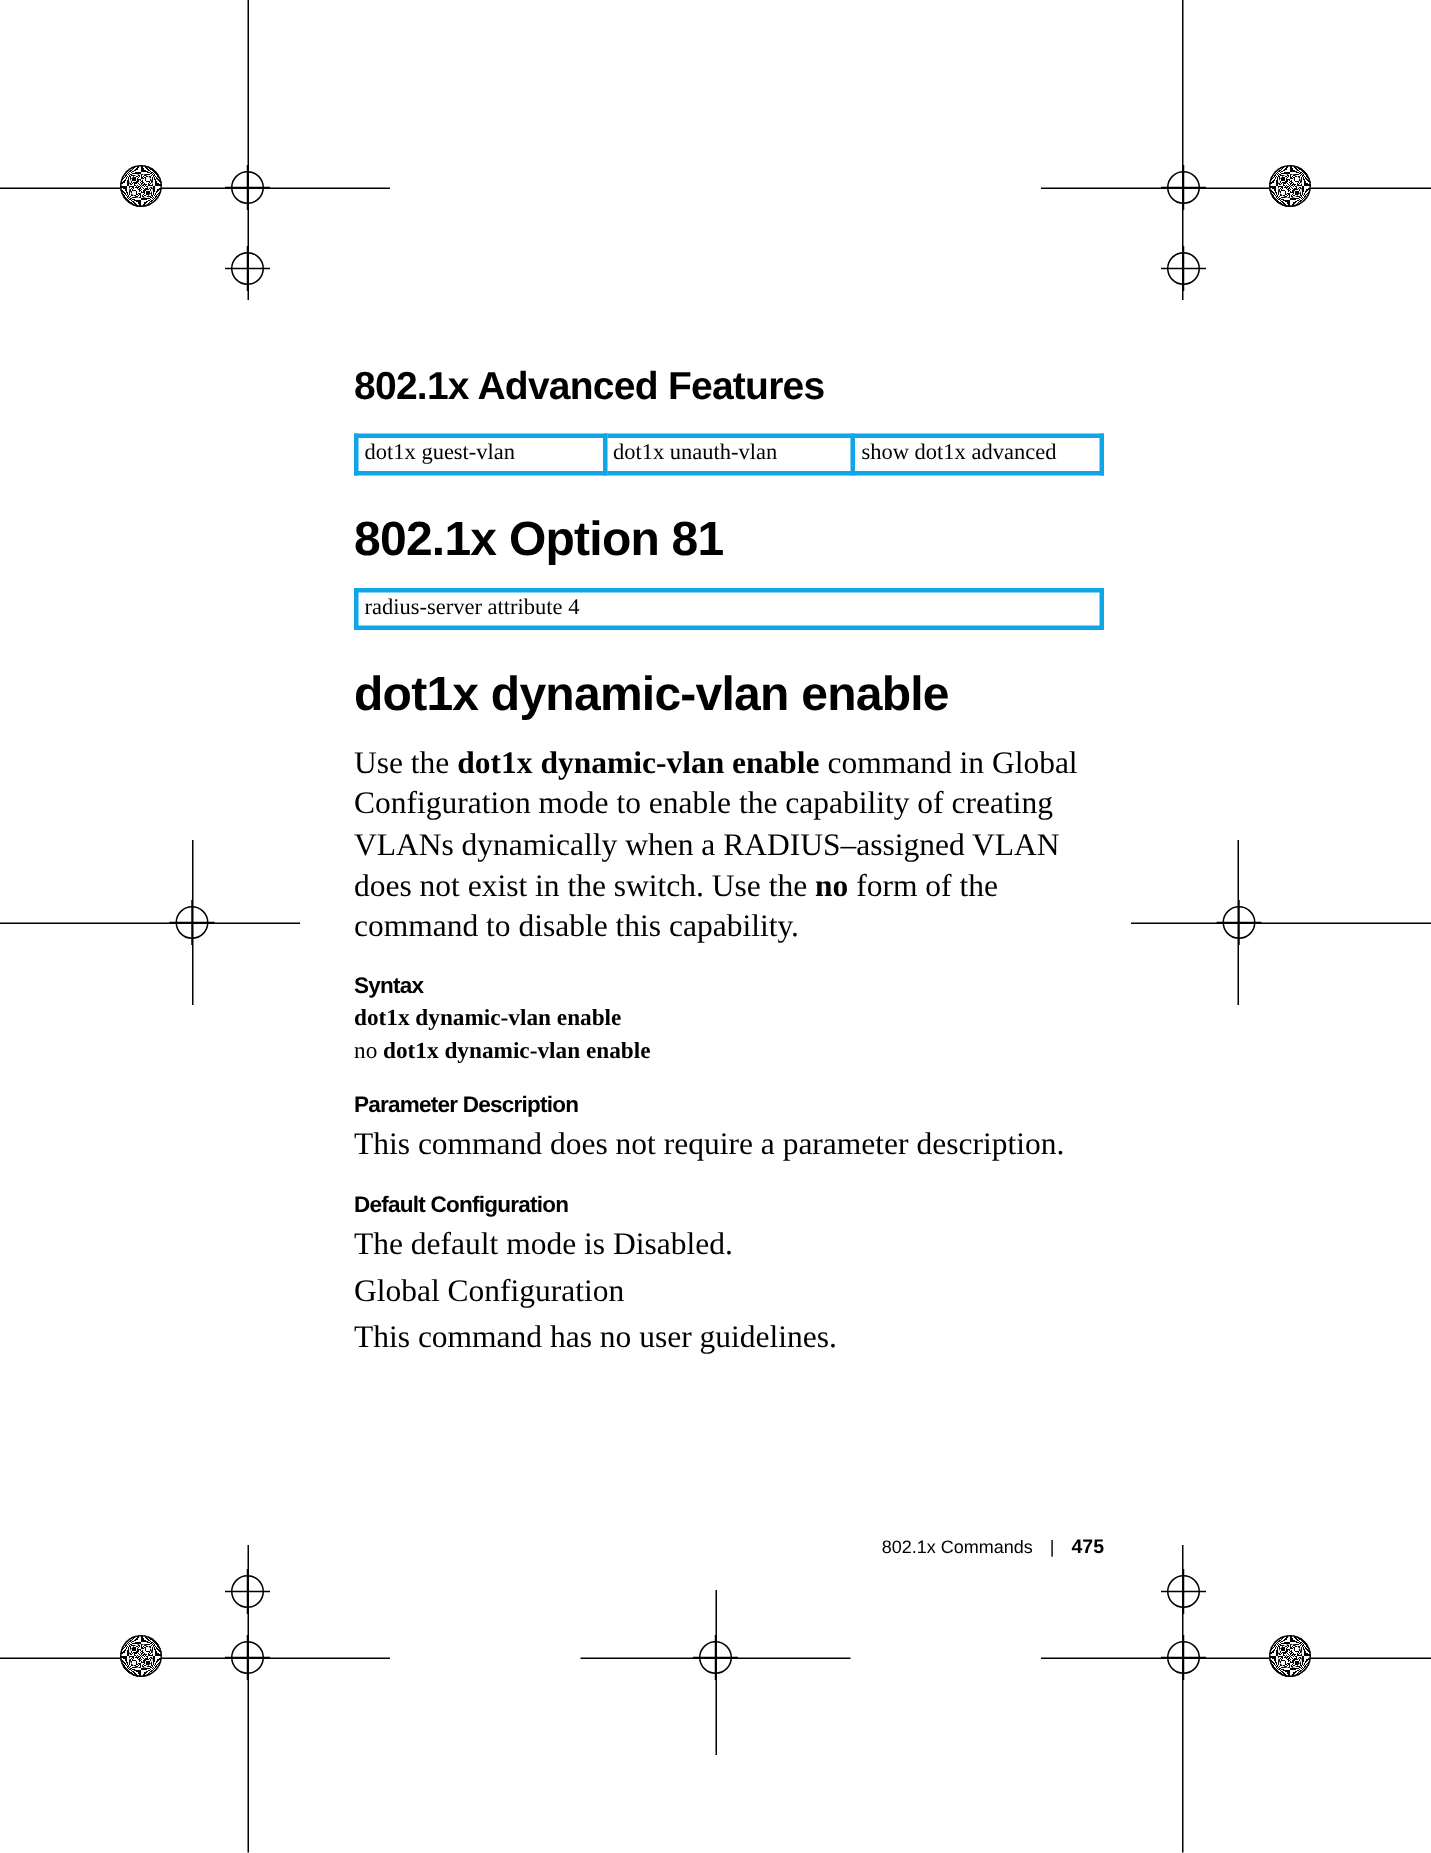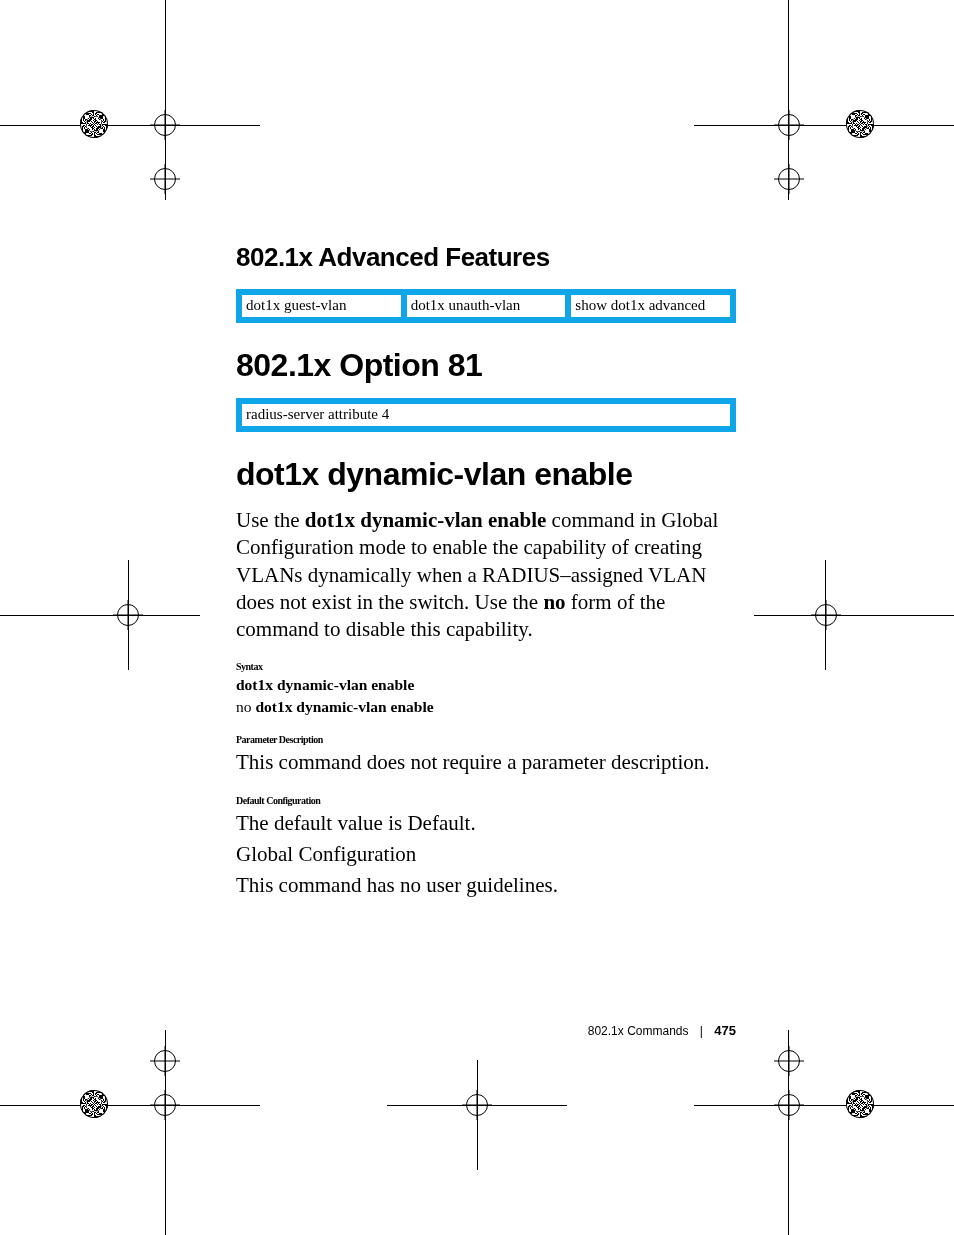--- a/index.html
+++ b/index.html
@@ -32,32 +32,31 @@
   }
   .h1 {
     font-size: 26px;
     margin: 0 0 16px 0;
   }
   .h1b {
     font-size: 32px;
     margin: 24px 0 14px 0;
   }
   .h2 {
-    font-size: 10px;
+    font-size: 15px;
     margin: 18px 0 4px 0;
-    font-family: Liberation Serif, serif;
   }
   table.cmds {
     border-collapse: collapse;
     width: 100%;
     table-layout: fixed;
     margin-bottom: 4px;
   }
   table.cmds td {
-    border: 6px solid #0ea5e9;
+    border: 3px solid #0ea5e9;
     font-size: 15px;
     padding: 2px 4px 3px 4px;
     font-family: Georgia, 'Times New Roman', serif;
     vertical-align: middle;
     height: 20px;
   }
   p.body {
     font-size: 21px;
     line-height: 1.3;
     margin: 4px 0 4px 0;
@@ -198,21 +197,21 @@
     <h2 class="sans-heavy h2">Syntax</h2>
     <div class="cmdline bold">dot1x dynamic-vlan enable</div>
     <div class="cmdline">
       <span>no </span><span class="bold">dot1x dynamic-vlan enable</span>
     </div>
 
     <h2 class="sans-heavy h2">Parameter Description</h2>
     <p class="body">This command does not require a parameter description.</p>
 
     <h2 class="sans-heavy h2">Default Configuration</h2>
-    <p class="body">The default value is Default.</p>
+    <p class="body">The default mode is Disabled.</p>
 
     <p class="body">Global Configuration</p>
 
     <p class="body">This command has no user guidelines.</p>
 
   </div>
 
   <div class="footer">
     <span>802.1x Commands</span>
     <span class="sep">|</span>

